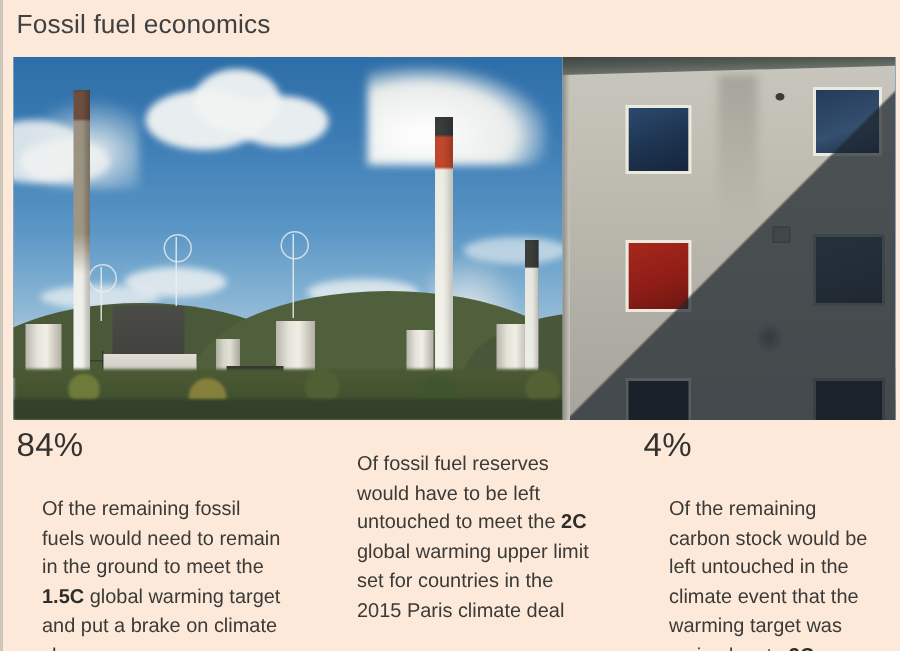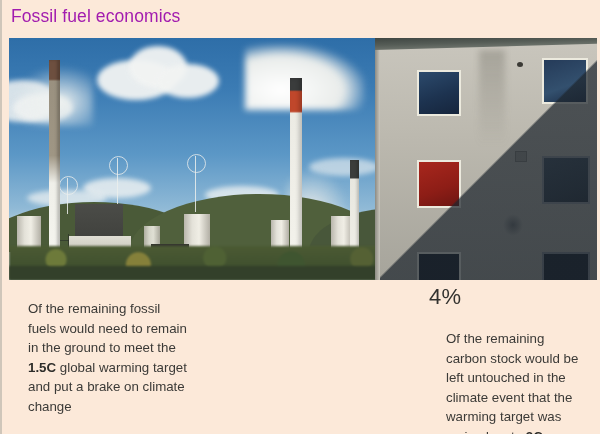--- a/index.html
+++ b/index.html
@@ -23,21 +23,21 @@
     position: relative;
     box-sizing: border-box;
     border-left: 2px solid #cfc6ba;
   }
   .headline {
     position: absolute;
     left: 9px;
     top: 3px;
     font-size: 17.5px;
     line-height: 26px;
-    color: #a21caf;
+    color: #404040;
     letter-spacing: 0.1px;
     font-weight: 400;
   }
   
   .photo {
     position: absolute;
     left: 7px;
     top: 38px;
     width: 588px;
     height: 242px;
@@ -415,24 +415,26 @@
       <div class="bldg-smudge"></div>
       <div class="bldg-shadow"></div>
       <div class="bldg-edge"></div>
       <div class="bldg-roof"></div>
     </div>
   </div>
 
   <div class="cols">
 
     <div class="col col-1">
+      <div class="pct">84%</div>
       <p class="body"><span>Of the remaining fossil fuels would need to remain in the ground to meet the </span><b>1.5C</b><span> global warming target and put a brake on climate change</span></p>
     </div>
 
     <div class="col col-2">
+      <p class="body"><span>Of fossil fuel reserves would have to be left untouched to meet the </span><b>2C</b><span> global warming upper limit set for countries in the 2015 Paris climate deal</span></p>
     </div>
 
     <div class="col col-3">
       <div class="pct">4%</div>
       <p class="body"><span>Of the remaining carbon stock would be left untouched in the climate event that the warming target was revised up to </span><b>3C</b><span></span></p>
     </div>
 
   </div>
 </div>
 

